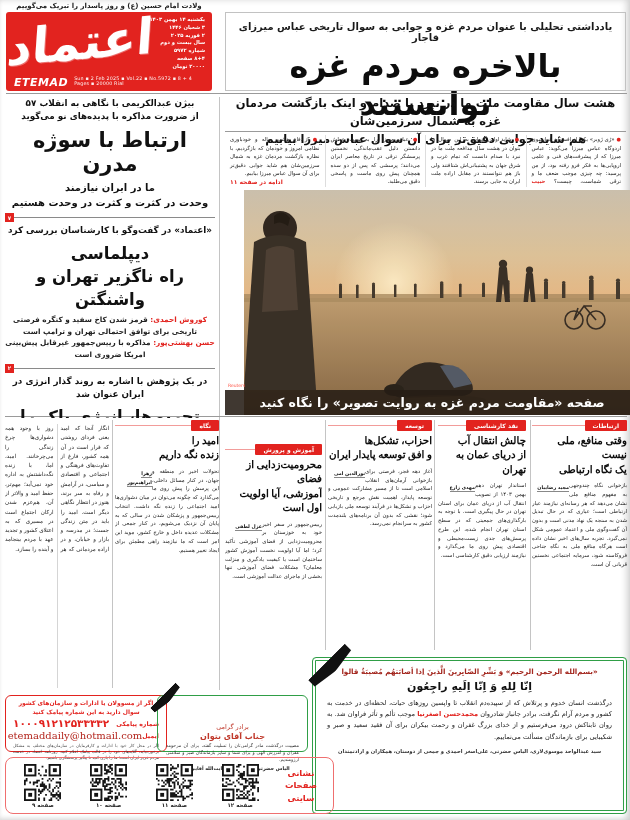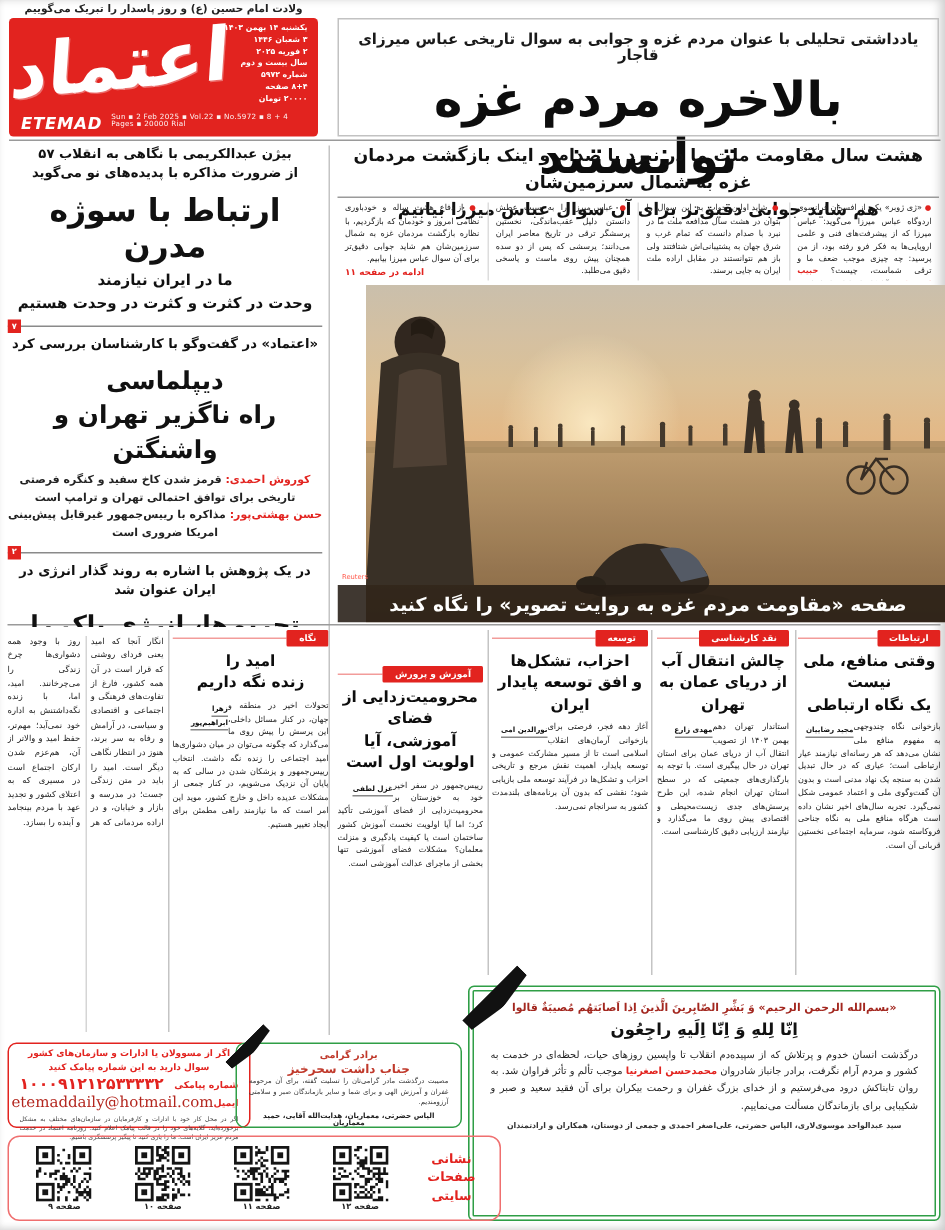--- a/index.html
+++ b/index.html
@@ -52,41 +52,41 @@
   .rb{font-size:7.3px;font-weight:bold;line-height:1.6;color:#222;}
   .rail-div{position:relative;border-top:1px solid #8a8a8a;margin:7px 0 6px;}
   .pg{position:absolute;left:0;top:-5px;width:9px;height:9px;background:#e2231f;color:#fff;
       font-size:5.5px;font-weight:bold;display:flex;align-items:center;justify-content:center;}
 
   
   .oped{box-sizing:border-box;overflow:hidden;text-align:right;}
   .chip-row{display:flex;align-items:center;direction:rtl;margin-bottom:3px;}
   .chip{background:#e2231f;color:#fff;font-size:6px;font-weight:bold;padding:1.5px 8px 2.5px;border-radius:1px;white-space:nowrap;}
   .chip-line{flex:1;height:1px;background:rgba(226,35,31,.45);}
-  .oped-title{text-align:center;font-size:10.3px;font-weight:bold;line-height:1.4;color:#0d0d0d;margin:2px 0 4px;}
+  .oped-title{text-align:right;font-size:10.3px;font-weight:bold;line-height:1.4;color:#0d0d0d;margin:2px 0 4px;font-family:Liberation Serif, serif;}
   .oped-body{font-size:5.4px;line-height:1.62;color:#222;text-align:justify;}
   .author{float:left;width:34px;margin:2px 0 2px 3px;}
   .author .ph{width:34px;height:40px;background:linear-gradient(#cfcfcf,#9f9f9f);position:relative;overflow:hidden;}
   .author .ph svg{position:absolute;inset:0;}
   .author .nm{font-size:4.8px;font-weight:bold;text-align:center;border-bottom:1px solid #888;padding:1px 0;color:#111;}
   .overflow-col{font-size:5.6px;line-height:1.66;color:#222;text-align:justify;column-count:2;column-gap:7px;column-rule:1px solid #d5d5d5;}
 
   
   .obit{left:312px;top:657px;width:315px;height:157px;box-sizing:border-box;border:1.5px solid #2f9e46;border-radius:4px;
         box-shadow:inset 0 0 0 2px #fff, inset 0 0 0 3px #2f9e46;padding:9px 14px 6px;text-align:center;}
   .obit .l1{color:#a3271f;font-size:7.2px;font-weight:bold;}
   .obit .l2{color:#111;font-size:11px;font-weight:bold;margin:4px 0 5px;}
   .obit .bd{font-size:6.6px;line-height:1.7;color:#222;text-align:justify;}
   .obit .sig{font-size:5.2px;color:#333;margin-top:5px;font-weight:bold;}
   .ribbon{position:absolute;background:#111;transform:rotate(-45deg);
           clip-path:polygon(0 0,100% 0,100% 70%,50% 100%,0 70%);}
 
   .cond{left:157px;top:695px;width:151px;height:57px;box-sizing:border-box;border:1.5px solid #2f9e46;border-radius:6px;
         padding:3px 8px;text-align:center;}
-  .cond .sal{color:#c0392b;font-size:6.5px;font-weight:bold;}
+  .cond .sal{color:#c0392b;font-size:6.5px;font-weight:normal;margin-top:24px;}
   .cond .nm{color:#c0392b;font-size:8px;font-weight:bold;margin:1px 0 2px;}
   .cond .bd{font-size:4.6px;line-height:1.5;color:#333;text-align:justify;}
   .cond .sig{font-size:4.8px;font-weight:bold;color:#222;margin-top:2px;}
 
   .smsbox{left:5px;top:695px;width:162px;height:57px;box-sizing:border-box;border:1.5px solid #e2231f;border-radius:6px;
           padding:3px 7px;text-align:center;}
   .smsbox .l{color:#e2231f;font-size:6px;font-weight:bold;line-height:1.45;}
   .smsrow{display:flex;align-items:center;justify-content:space-between;direction:rtl;margin-top:1px;}
   .smsrow .lab{color:#e2231f;font-size:6.2px;font-weight:bold;}
   .smsrow .num{color:#e2231f;font-size:10.5px;font-weight:bold;direction:ltr;letter-spacing:.3px;}
@@ -400,21 +400,21 @@
     <div class="smsrow">
       <span class="lab">ایمیل</span>
       <span class="mail">etemaddaily@hotmail.com</span>
     </div>
     <div class="smsnote">اگر در محل کار خود با ادارات و کارفرمایان در سازمان‌های مختلف به مشکل برخورده‌اید، گلایه‌های خود را در قالب پیامک اعلام کنید. روزنامه اعتماد در خدمت مردم عزیز ایران است؛ ما را یاری کنید تا پیگیر پرسشگری باشیم.</div>
   </div>
 
   <div class="abs cond">
     <div class="ribbon" style="top:-2px;left:-10px;width:36px;height:9px;position:absolute;"></div>
     <div class="sal">برادر گرامی</div>
-    <div class="nm">جناب داشت سحرخیز</div>
+    <div class="nm">جناب آقای بتوان</div>
     <div class="bd">مصیبت درگذشت مادر گرامی‌تان را تسلیت گفته، برای آن مرحومه غفران و آمرزش الهی و برای شما و سایر بازماندگان صبر و سلامتی آرزومندیم.</div>
     <div class="sig">الیاس حضرتی، معماریان، هدایت‌الله آقایی، حمید معماریان</div>
   </div>
 
   <div class="abs qrstrip">
     <div class="qr-title pre">نشانی
 صفحات
 سایتی</div>
     <div class="qr-cell">
       <svg class="qr-canvas" viewBox="0 0 21 21">

